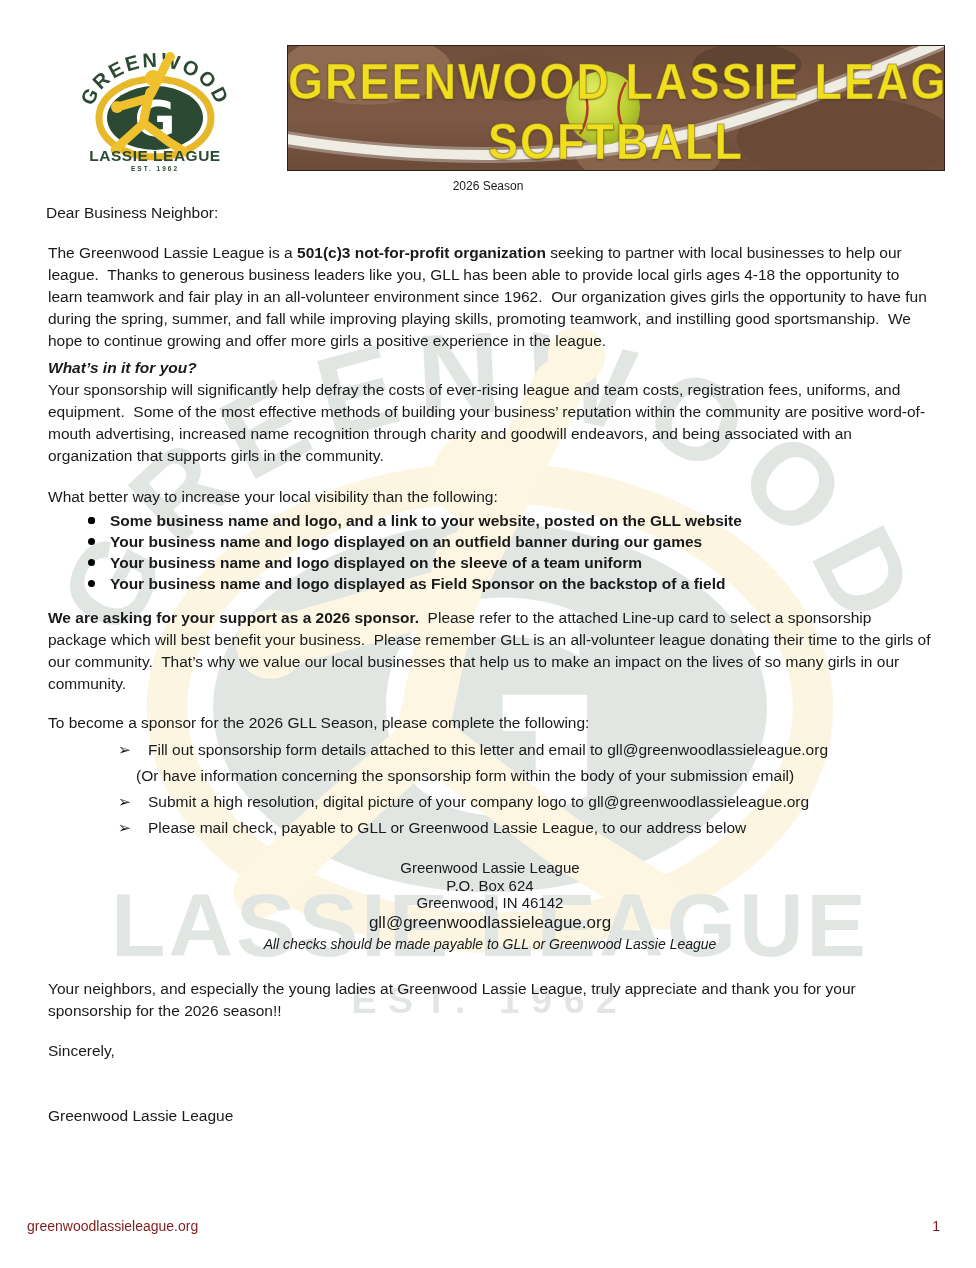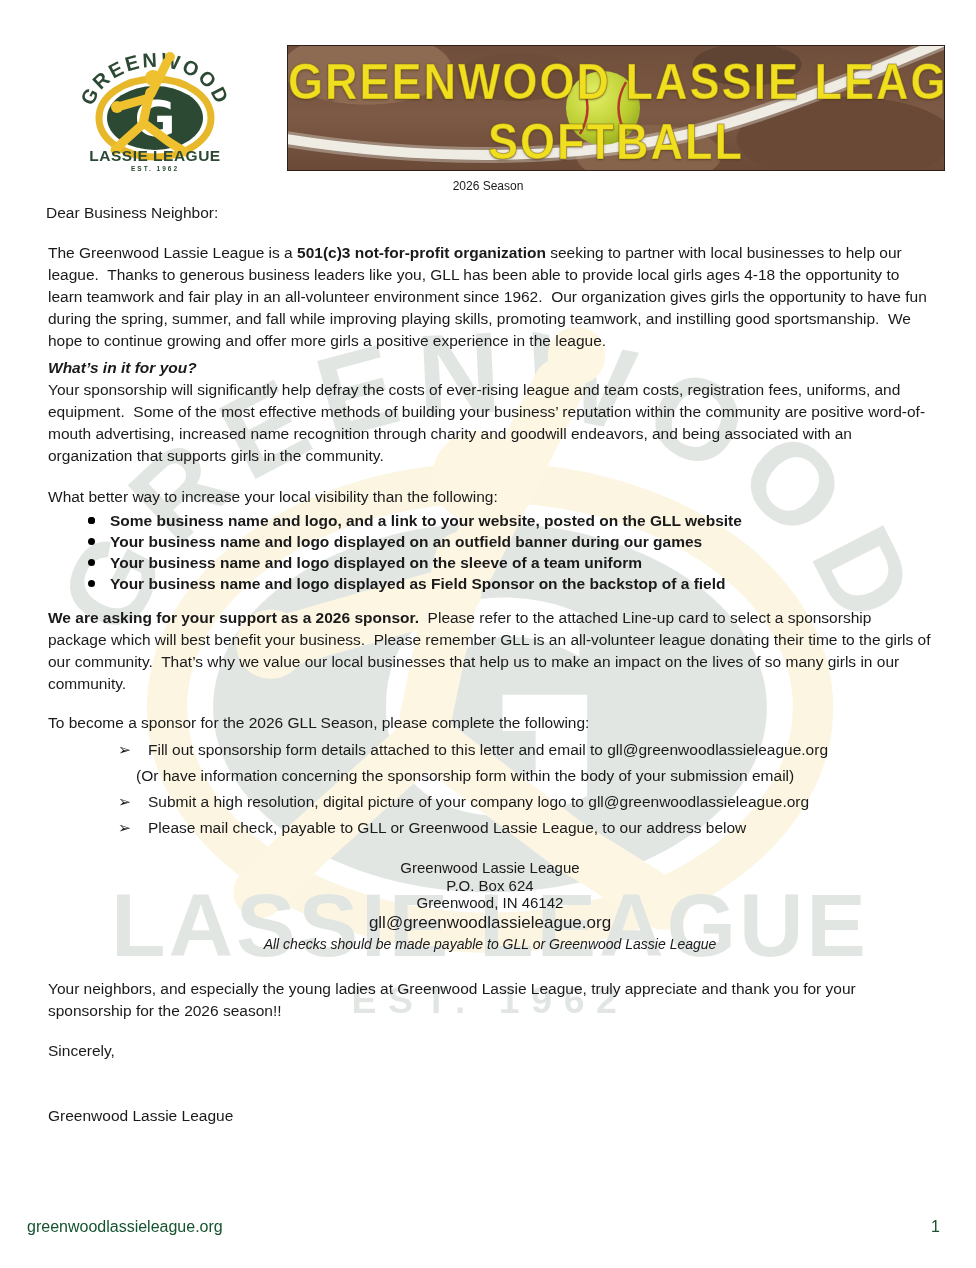--- a/index.html
+++ b/index.html
@@ -70,21 +70,21 @@
   .address .a-email{font-size:17px;line-height:22px;}
   .address .a-note{font-size:14px;line-height:20px;font-style:italic;}
   .questions{margin-top:23px;}
   .thanks{margin-top:24px;}
   .closing{margin-top:18px;}
   .signature{margin-top:43px;}
   
   .footer{
     position:absolute;left:27px;right:36px;top:1218px;z-index:1;
     display:flex;justify-content:space-between;
-    color:#14532d;font-size:16px;
+    color:#7f1d1d;font-size:14px;
   }
   .hidden-defs{position:absolute;width:0;height:0;overflow:hidden;}
   b{font-weight:bold;}
 </style>
 </head>
 <body>
 
 <div class="page">
 
   <svg class="hidden-defs" aria-hidden="true">

